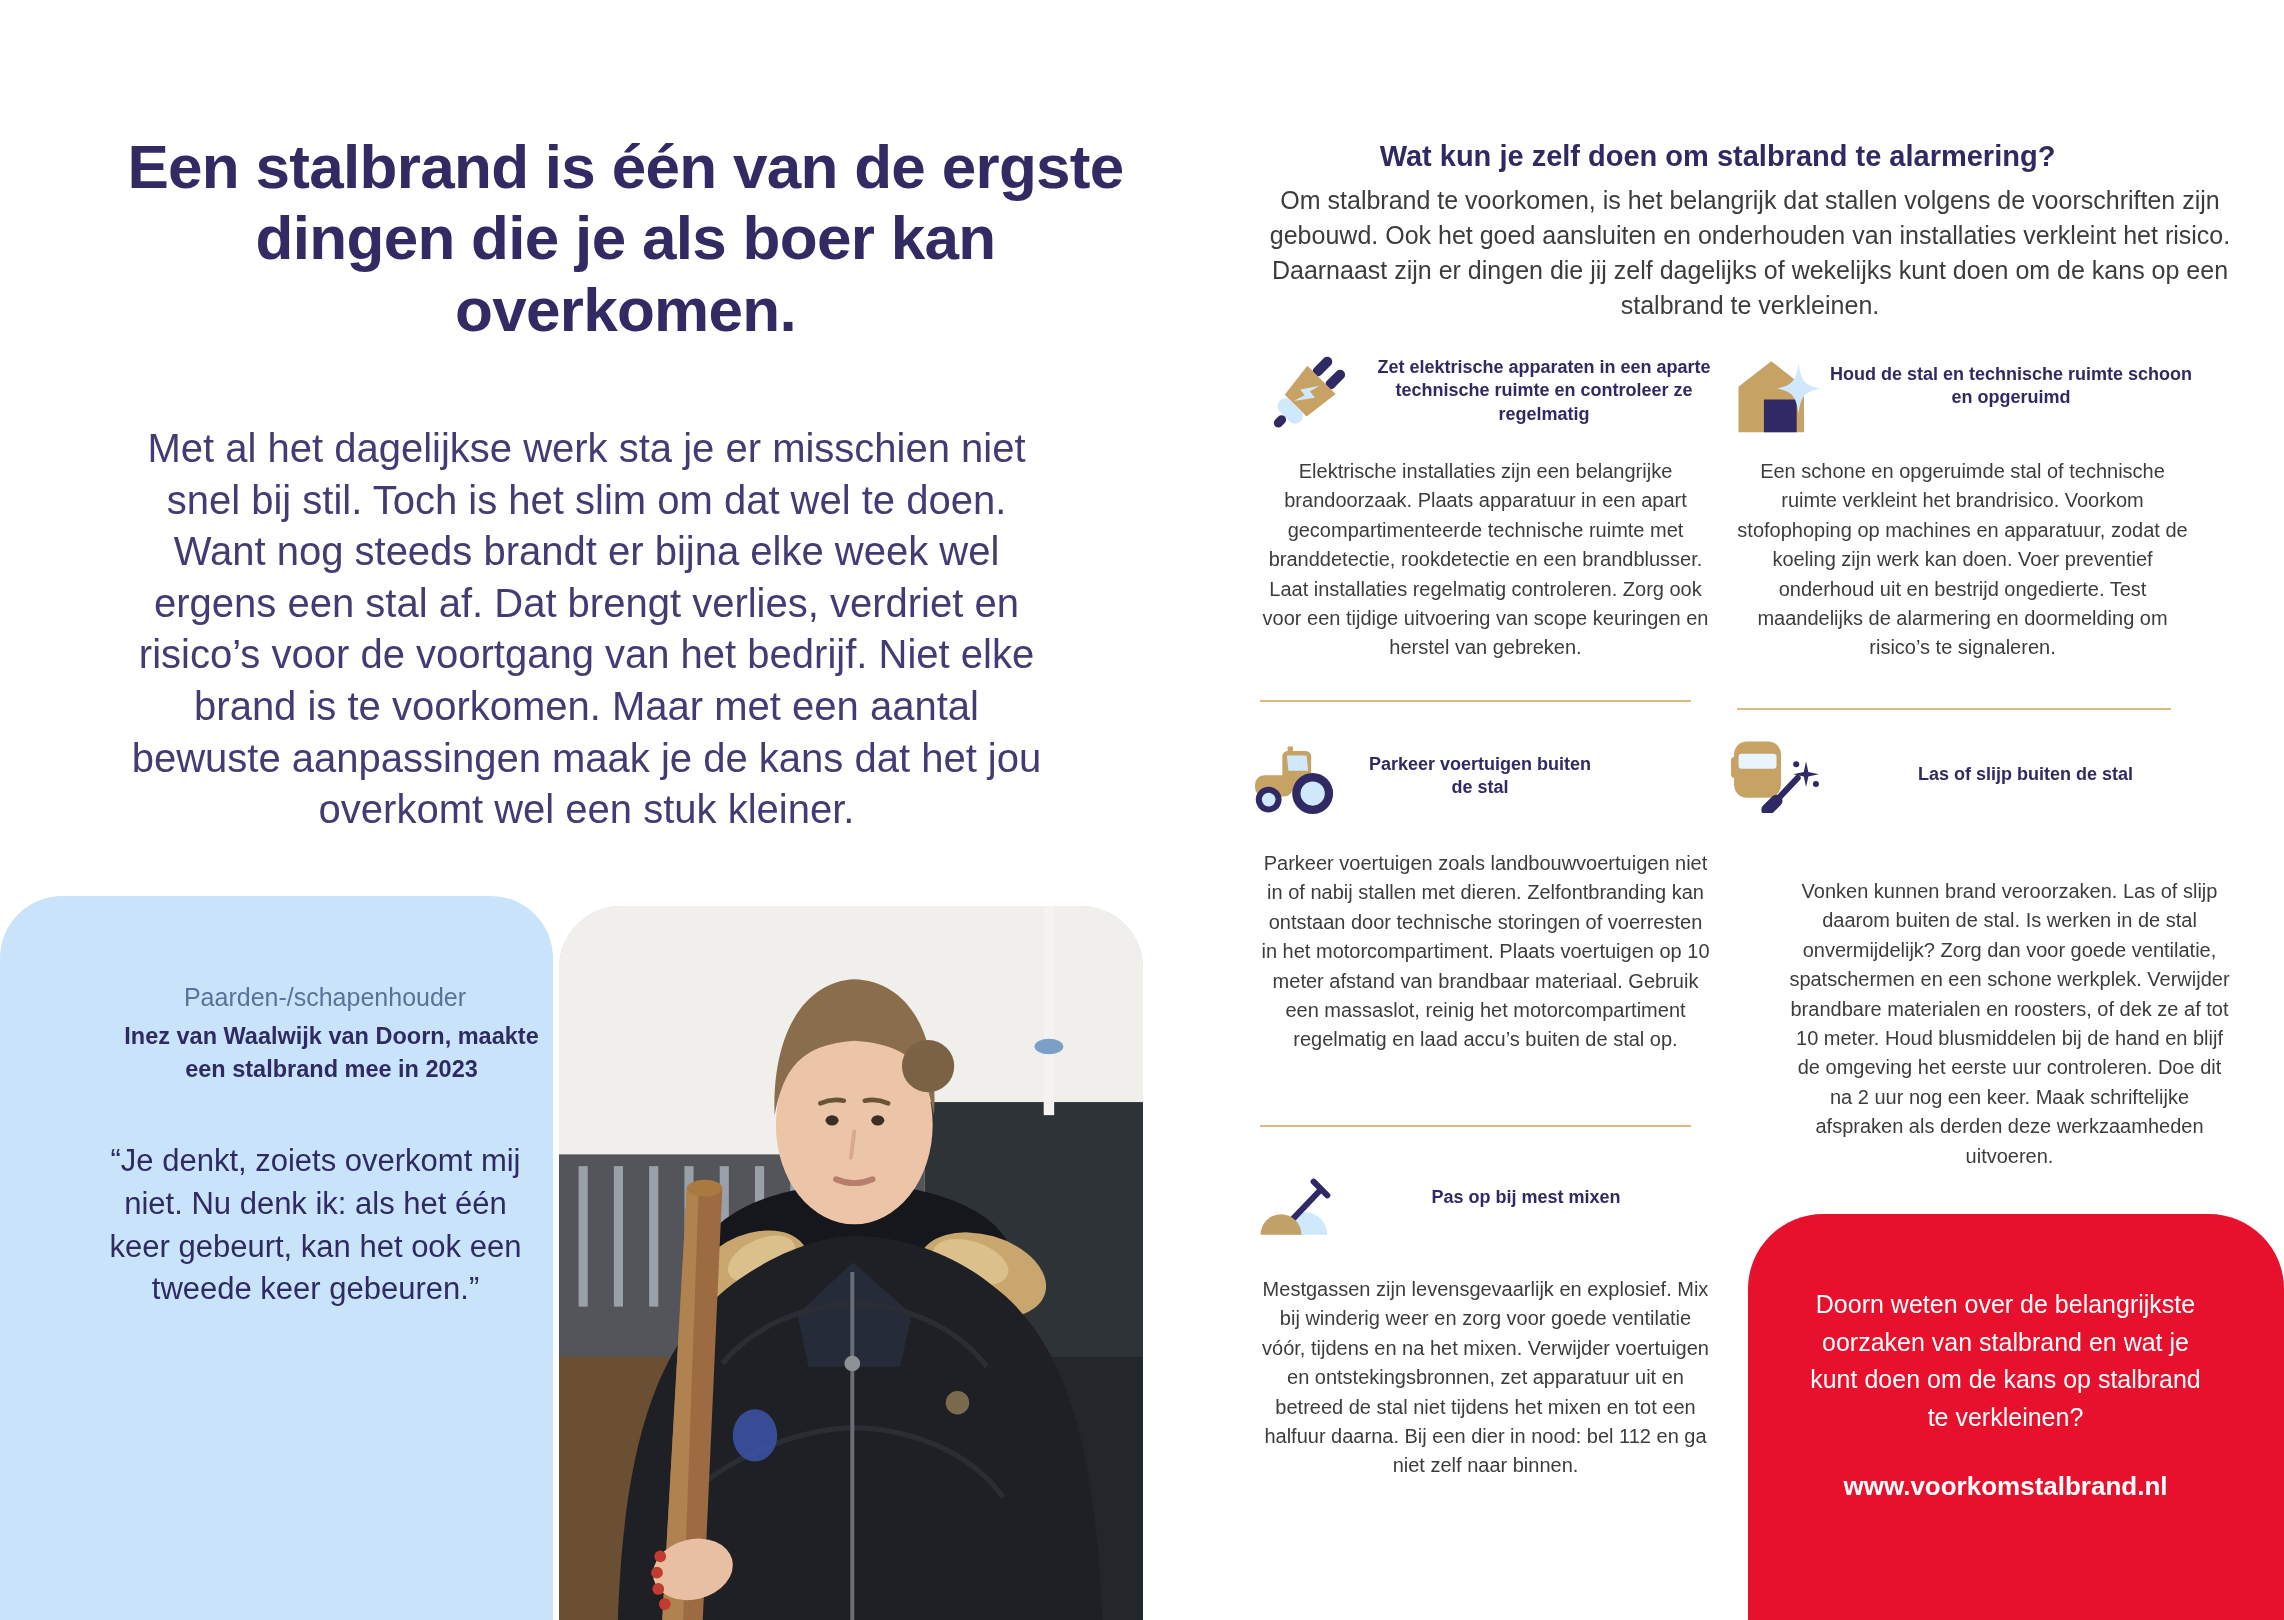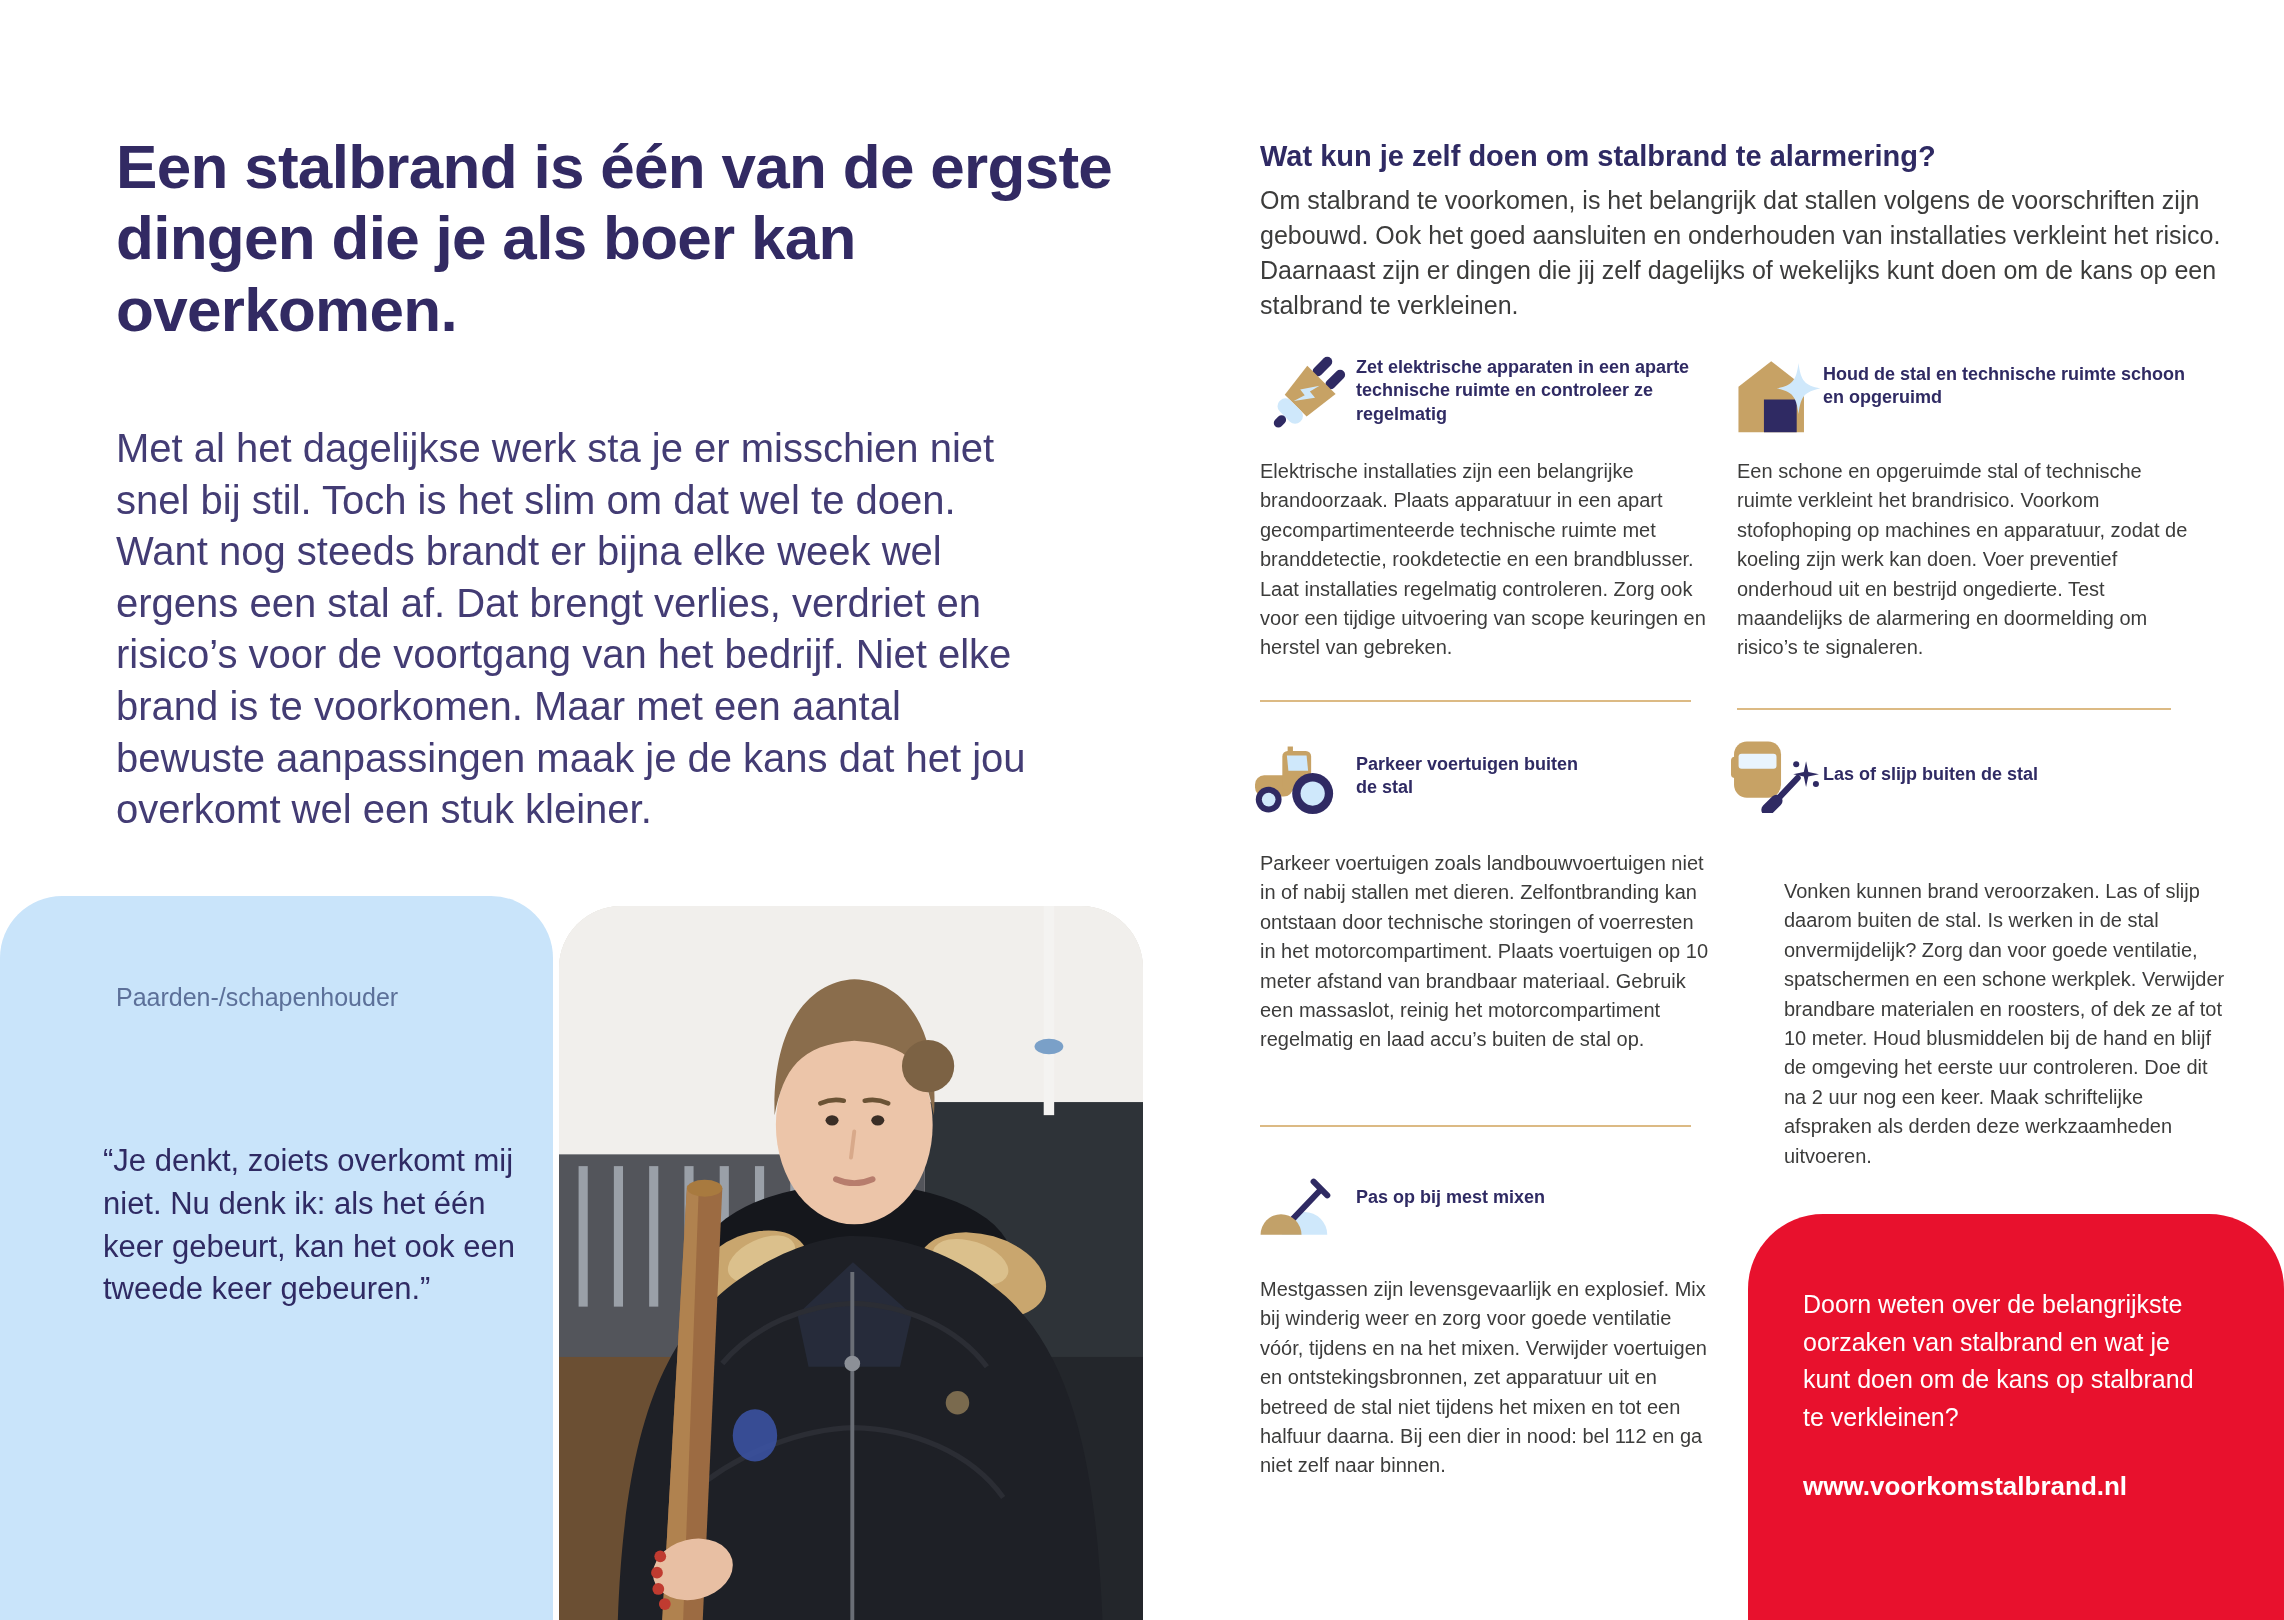--- a/index.html
+++ b/index.html
@@ -1,18 +1,18 @@
 <!DOCTYPE html>
 <html style="font-size:10.5px"><head>
 <meta charset="utf-8">
 <style>
   html,body{margin:0;padding:0;background:#ffffff;}
   .page{position:relative;width:2284px;height:1620px;background:#ffffff;
         font-family:"Liberation Sans",sans-serif;overflow:hidden;}
-  .abs{position:absolute;margin:0;}
+  .abs{position:absolute;margin:0;text-align:center;}
 
   
   .left-heading{left:116px;top:131px;width:1019px;font-size:62px;line-height:1.15;
         font-weight:600;color:#322A63;letter-spacing:-0.7px;}
   .left-intro{left:116px;top:423px;width:941px;font-size:40px;line-height:1.29;
         font-weight:300;color:#433C74;}
 
   .quote-card{left:0;top:896px;width:553px;height:724px;background:#C9E4FA;
         border-radius:62px 62px 0 0;}
   .qc-role{left:116px;top:983px;width:418px;font-size:25px;font-weight:400;color:#5C7099;}
@@ -67,20 +67,21 @@
 </head>
 <body>
 
 <div class="page">
 
   <h1 class="abs left-heading">Een stalbrand is één van de ergste dingen die je als boer kan overkomen.</h1>
   <p class="abs left-intro">Met al het dagelijkse werk sta je er misschien niet snel bij stil. Toch is het slim om dat wel te doen. Want nog steeds brandt er bijna elke week wel ergens een stal af. Dat brengt verlies, verdriet en risico’s voor de voortgang van het bedrijf. Niet elke brand is te voorkomen. Maar met een aantal bewuste aanpassingen maak je de kans dat het jou overkomt wel een stuk kleiner.</p>
 
   <div class="abs quote-card"></div>
   <div class="abs qc-role">Paarden-/schapenhouder</div>
+  <div class="abs qc-name">Inez van Waalwijk van Doorn, maakte een stalbrand mee in 2023</div>
   <div class="abs qc-quote">“Je denkt, zoiets overkomt mij niet. Nu denk ik: als het één keer gebeurt, kan het ook een tweede keer gebeuren.”</div>
 
   <div class="abs photo">
     <svg viewBox="0 0 894 1094" preserveAspectRatio="none">
       <rect x="0" y="0" width="894" height="1094" fill="#e9e6e1"></rect>
       <rect x="0" y="0" width="894" height="390" fill="#f1efec"></rect>
       <rect x="560" y="300" width="334" height="420" fill="#2e3338"></rect>
       <rect x="0" y="380" width="560" height="320" fill="#53555b"></rect>
       <g fill="#9aa0a8">
         <rect x="30" y="398" width="14" height="215"></rect>

